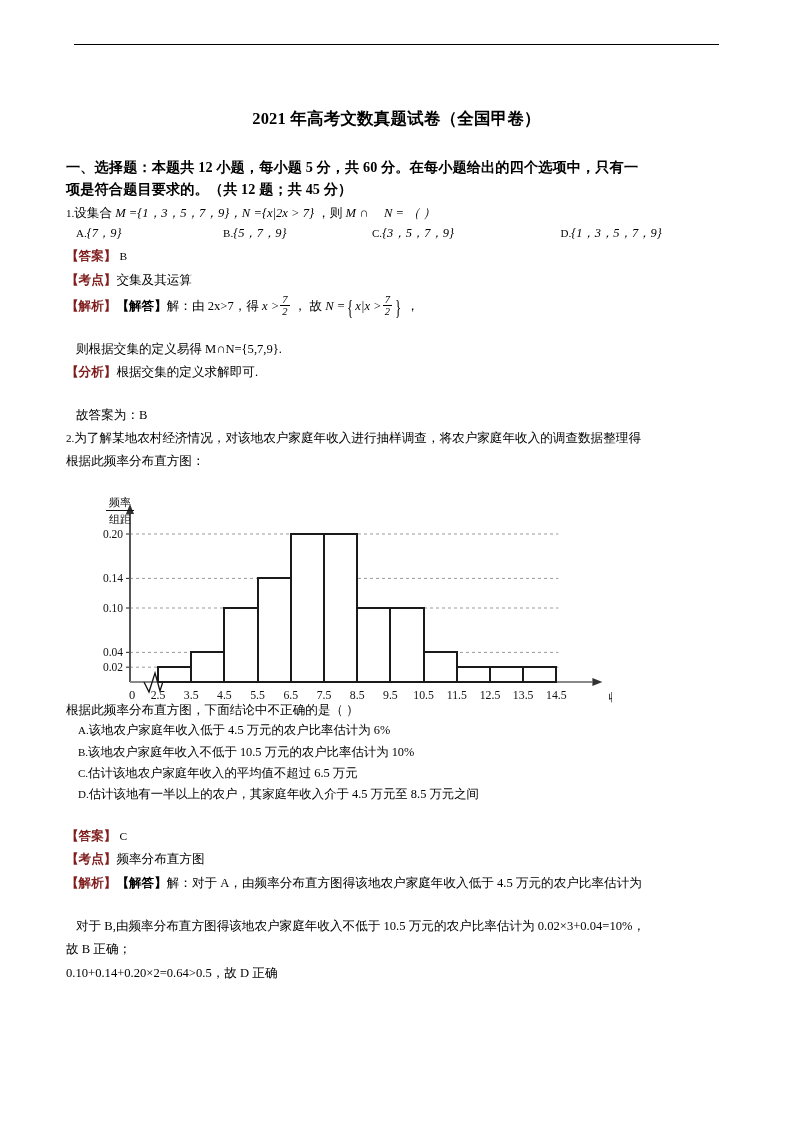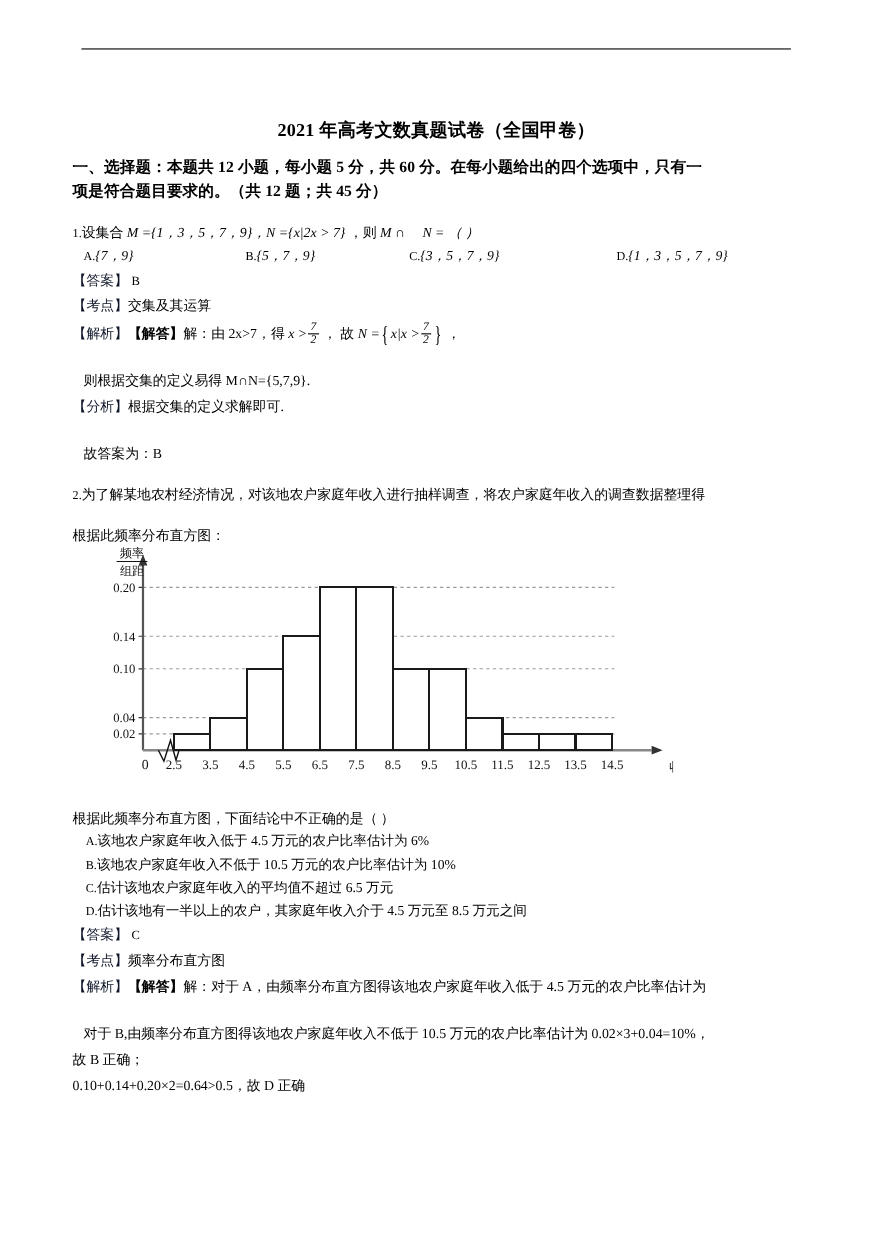--- a/index.html
+++ b/index.html
@@ -31,34 +31,34 @@
     left: 0; top: 108px;
     width: 793px;
     text-align: center;
     font-size: 16.5px;
     font-weight: bold;
     letter-spacing: 0.2px;
     font-family: "Liberation Serif", "DejaVu Serif", serif;
   }
   .content {
     position: absolute;
-    left: 66px; top: 141px;
+    left: 66px; top: 156px;
     width: 660px;
   }
   .sec-head {
     font-size: 14.2px;
     font-weight: bold;
     line-height: 1.55;
     letter-spacing: 0.1px;
     margin-bottom: 3px;
   }
   .q-line {
     font-size: 12.6px;
     line-height: 1.62;
-    margin-top: 16px;
+    margin-top: 2px;
   }
   .q-num { font-size: 11px; }
   .mathy {
     font-family: "Liberation Serif", "DejaVu Serif", serif;
     font-style: italic;
   }
   .opts-row {
     display: flex;
     font-size: 12.4px;
     line-height: 1.6;
@@ -72,22 +72,22 @@
   .opt:nth-child(2) { width: 162px; }
   .opt:nth-child(3) { width: 205px; }
   .opt:nth-child(4) { width: 180px; }
   .opt-key { font-size: 11px; }
   .ans-line {
     font-size: 12.6px;
     line-height: 1.72;
     margin-top: 2px;
   }
   .tagblue {
-    color: #0f172a;
-    font-weight: normal;
+    color: #7f1d1d;
+    font-weight: bold;
   }
   .small-in { font-size: 11.4px; }
   .indent2 { padding-left: 10px; margin-top: 21px; }
   .optline {
     font-size: 12.4px;
     line-height: 1.72;
     padding-left: 12px;
   }
   
   .frac {
@@ -231,30 +231,30 @@
           <text x="351.6" y="213" text-anchor="middle" font-size="11.8" fill="#111" font-family="&quot;Liberation Serif&quot;,&quot;DejaVu Serif&quot;,serif">10.5</text>
           <text x="384.8" y="213" text-anchor="middle" font-size="11.8" fill="#111" font-family="&quot;Liberation Serif&quot;,&quot;DejaVu Serif&quot;,serif">11.5</text>
           <text x="418" y="213" text-anchor="middle" font-size="11.8" fill="#111" font-family="&quot;Liberation Serif&quot;,&quot;DejaVu Serif&quot;,serif">12.5</text>
           <text x="451.20000000000005" y="213" text-anchor="middle" font-size="11.8" fill="#111" font-family="&quot;Liberation Serif&quot;,&quot;DejaVu Serif&quot;,serif">13.5</text>
           <text x="484.40000000000003" y="213" text-anchor="middle" font-size="11.8" fill="#111" font-family="&quot;Liberation Serif&quot;,&quot;DejaVu Serif&quot;,serif">14.5</text>
           <text x="536.4000000000001" y="215" text-anchor="start" font-size="11.5" fill="#111" font-family="&quot;DejaVu Sans&quot;,&quot;Liberation Sans&quot;,sans-serif">收入/万元</text>
         </g>
     </svg>
   </div>
 
-  <div class="content" style="top:718px;">
+  <div class="content" style="top:698px;">
 
     <div class="q-line">根据此频率分布直方图，下面结论中不正确的是（  ）</div>
 
     <div class="optline"><span class="opt-key">A.</span><span>该地农户家庭年收入低于 4.5 万元的农户比率估计为 6%</span></div>
     <div class="optline"><span class="opt-key">B.</span><span>该地农户家庭年收入不低于 10.5 万元的农户比率估计为 10%</span></div>
     <div class="optline"><span class="opt-key">C.</span><span>估计该地农户家庭年收入的平均值不超过 6.5 万元</span></div>
     <div class="optline"><span class="opt-key">D.</span><span>估计该地有一半以上的农户，其家庭年收入介于 4.5 万元至 8.5 万元之间</span></div>
 
-    <div class="ans-line" style="margin-top:0">
+    <div class="ans-line" style="margin-top:20px">
       <span class="tagblue">【答案】</span>
       <span class="small-in">C</span>
     </div>
 
     <div class="ans-line">
       <span class="tagblue">【考点】</span><span>频率分布直方图</span>
     </div>
 
     <div class="ans-line">
       <span class="tagblue">【解析】</span><span style="font-weight:bold">【解答】</span><span>解：对于 A，由频率分布直方图得该地农户家庭年收入低于 4.5 万元的农户比率估计为</span>

